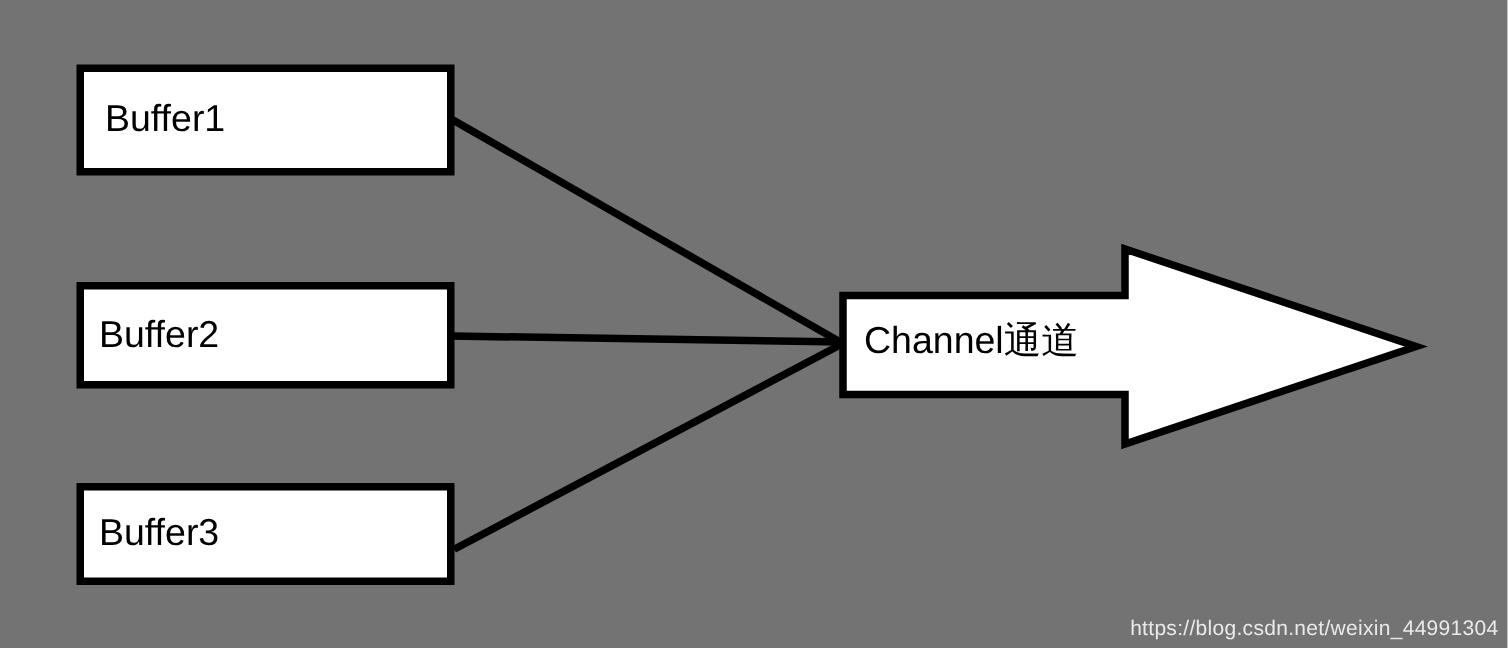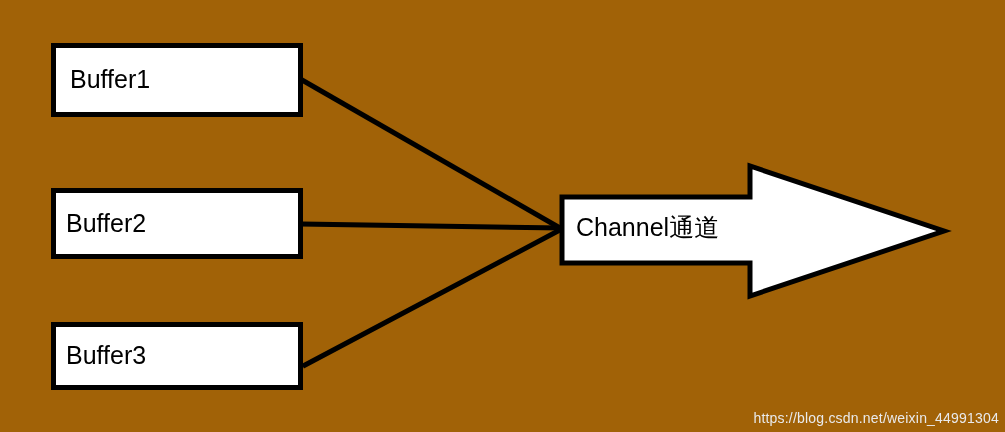--- a/index.html
+++ b/index.html
@@ -7,21 +7,21 @@
     padding: 0;
     background: #ffffff;
   }
   body {
     font-family: "Liberation Sans", sans-serif;
   }
   #canvas {
     position: relative;
     width: 1005px;
     height: 432px;
-    background: #a16207;
+    background: #737373;
     overflow: hidden;
   }
   #diagram-svg {
     position: absolute;
     left: 0;
     top: 0;
     width: 1005px;
     height: 432px;
   }
   .node-label {

